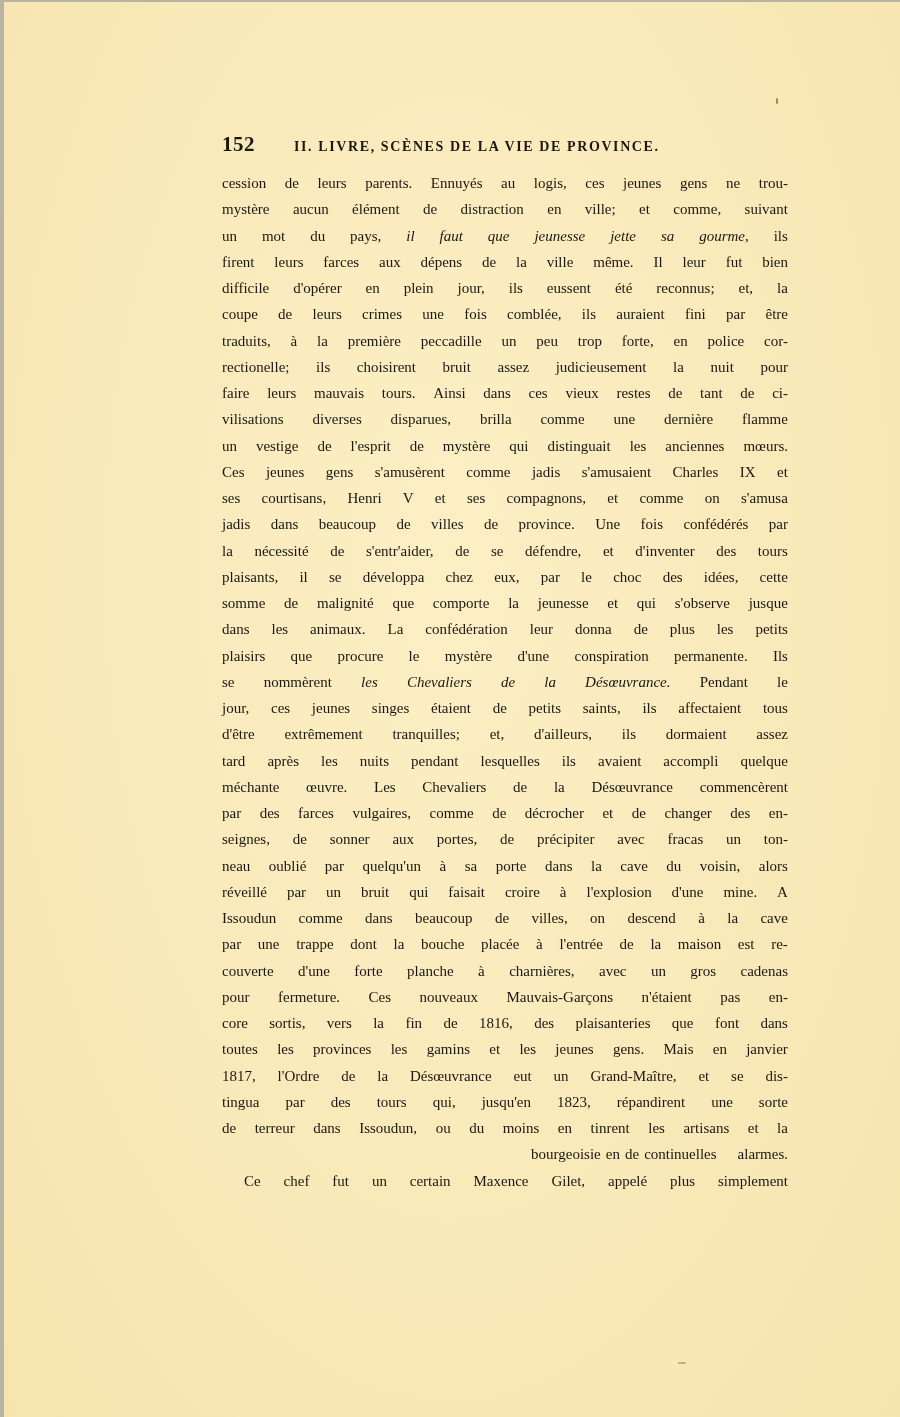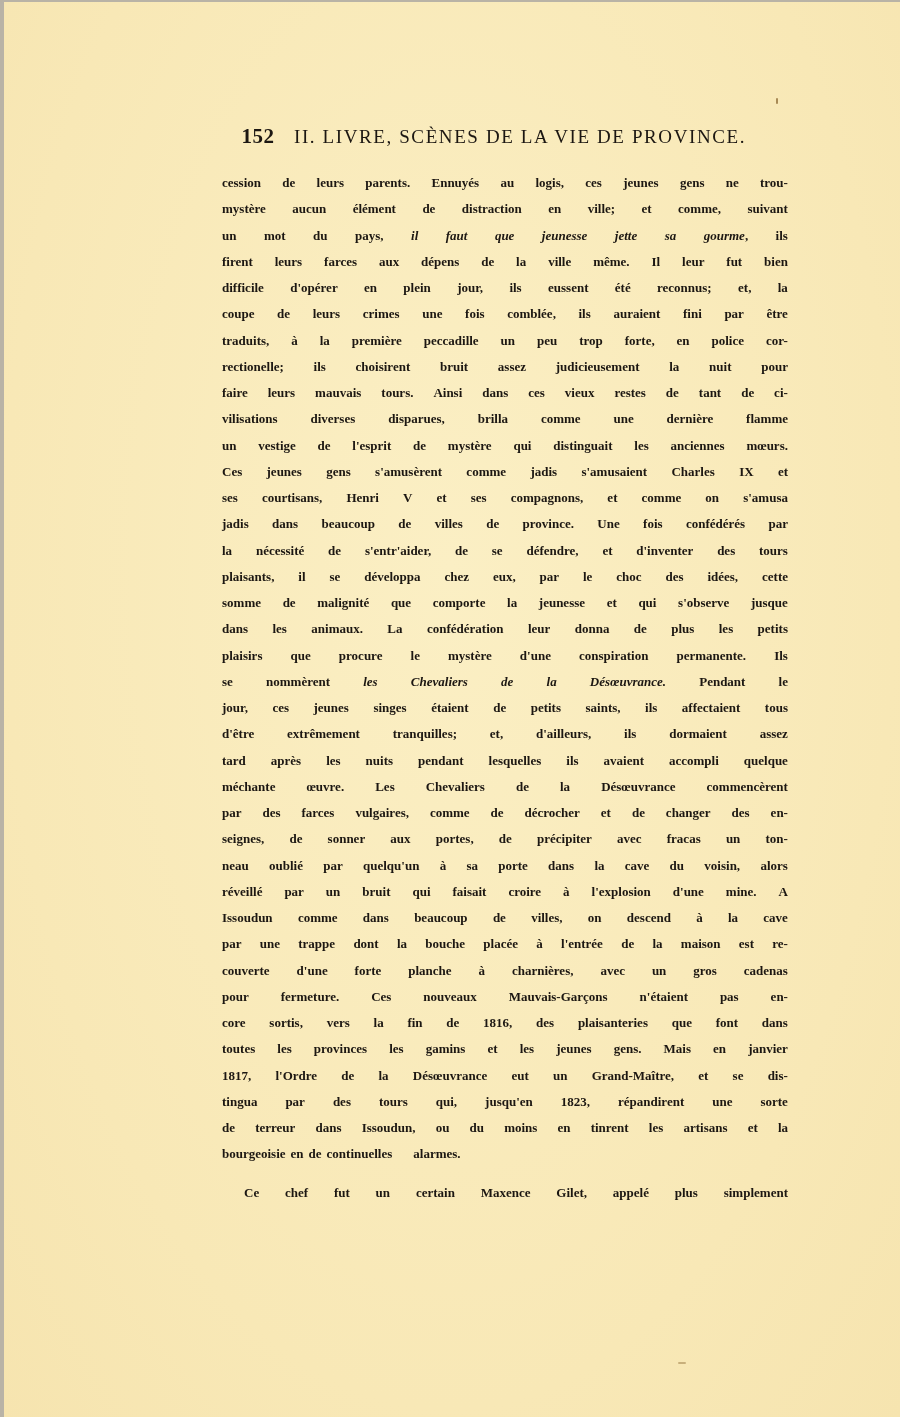--- a/index.html
+++ b/index.html
@@ -9,39 +9,39 @@
     font-family:"Liberation Serif","DejaVu Serif",serif;
     color:#1c1712;
   }
   .edge-left { position:absolute; left:0; top:0; width:4px; height:1417px; background:#b9b3a6; }
   .edge-top { position:absolute; left:0; top:0; width:900px; height:2px; background:#b9b3a6; }
   .page {
     position:absolute; left:0; top:0; width:900px; height:1417px;
     background: radial-gradient(ellipse at 50% 40%, #fbefc4 0%, #f8e8b6 70%, #f6e4af 100%);
   }
   .header {
-    position:absolute; left:222px; top:124px; width:566px; height:26px;
-    display:flex; align-items:baseline;text-align:center;
+    position:absolute; left:222px; top:132px; width:566px; height:26px;
+    display:flex; align-items:baseline;
   }
   .page-number {
     font-size:21px; font-weight:bold; letter-spacing:0.5px; width:72px;
   }
   .running-head {
-    font-size:19px; font-weight:normal; letter-spacing:1.6px; white-space:nowrap;
+    font-size:14px; font-weight:bold; letter-spacing:1.6px; white-space:nowrap;
   }
   .text-block {
     position:absolute; left:222px; top:170px; width:566px;
   }
   .line {
-    height:26.25px; line-height:26.25px; font-size:13px;
+    height:26.25px; line-height:26.25px; font-size:15px;
     text-align:justify; text-align-last:justify; white-space:nowrap;
-    display:flex; justify-content:space-between;font-weight:bold;
-  }
-  .line.last { text-align-last:left; justify-content:flex-start; }
-  .line.indent { padding-left:22px;margin-top:12px; }
+    display:flex; justify-content:space-between;
+  }
+  .line.last { text-align-last:left; justify-content:flex-end; }
+  .line.indent { padding-left:22px; }
   .line span.w { display:inline-block; }
   .it { font-style:italic; }
   .speck { position:absolute; background:#a88a55; border-radius:1px; }
 </style>
 </head>
 <body>
 
 <div class="page"></div>
 <div class="edge-left"></div>
 <div class="edge-top"></div>

